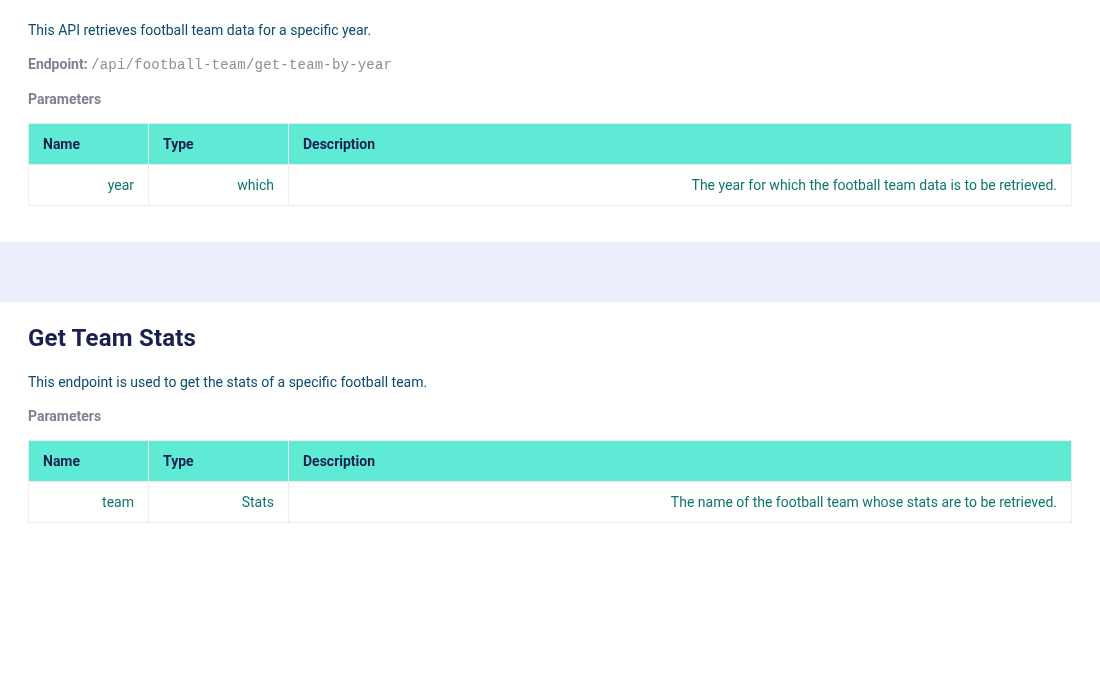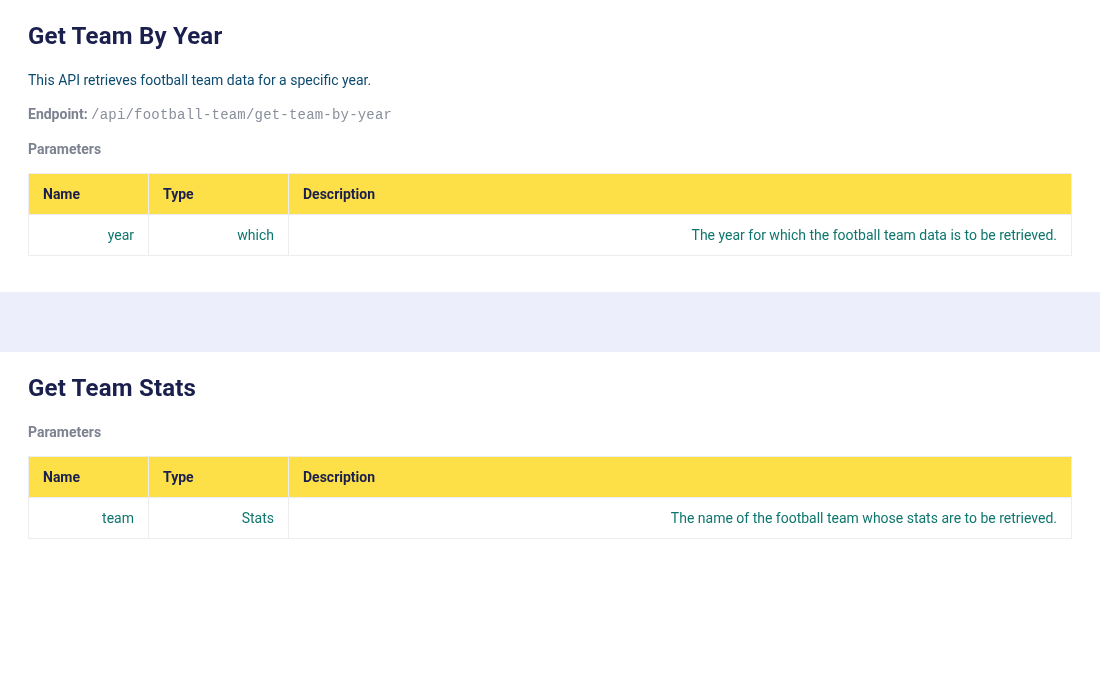--- a/index.html
+++ b/index.html
@@ -54,36 +54,35 @@
     width: 100%;
     border-collapse: collapse;
     font-size: 14px;
   }
   table.params th, table.params td {
     text-align: left;
     padding: 12px 14px;
     border: 1px solid #ededf0;
   }
   table.params th {
-    background: #fde047;
+    background: #5eead4;
     color: #1a1f4d;
     font-weight: 700;
   }
   table.params td {
     color: #0f766e;
     text-align: right;
   }
   table.params col.c-name { width: 120px; }
   table.params col.c-type { width: 140px; }
 </style>
 </head>
 <body>
 
 <div class="section">
-  <h2 class="endpoint-title">Get Team By Year</h2>
   <p class="desc">This API retrieves football team data for a specific year.</p>
   <p class="endpoint-line">
     <span class="label">Endpoint:</span>
     <span class="path">/api/football-team/get-team-by-year</span>
   </p>
   <p class="params-label">Parameters</p>
   <table class="params">
     <colgroup>
         <col class="c-name">
         <col class="c-type">
@@ -103,20 +102,21 @@
         <td>The year for which the football team data is to be retrieved.</td>
       </tr>
     </tbody>
   </table>
 </div>
 
 <div class="divider"></div>
 
 <div class="section">
   <h2 class="endpoint-title">Get Team Stats</h2>
+  <p class="desc">This endpoint is used to get the stats of a specific football team.</p>
   <p class="params-label">Parameters</p>
   <table class="params">
     <colgroup>
         <col class="c-name">
         <col class="c-type">
         <col>
       </colgroup>
     <thead>
       <tr>
         <th>Name</th>

